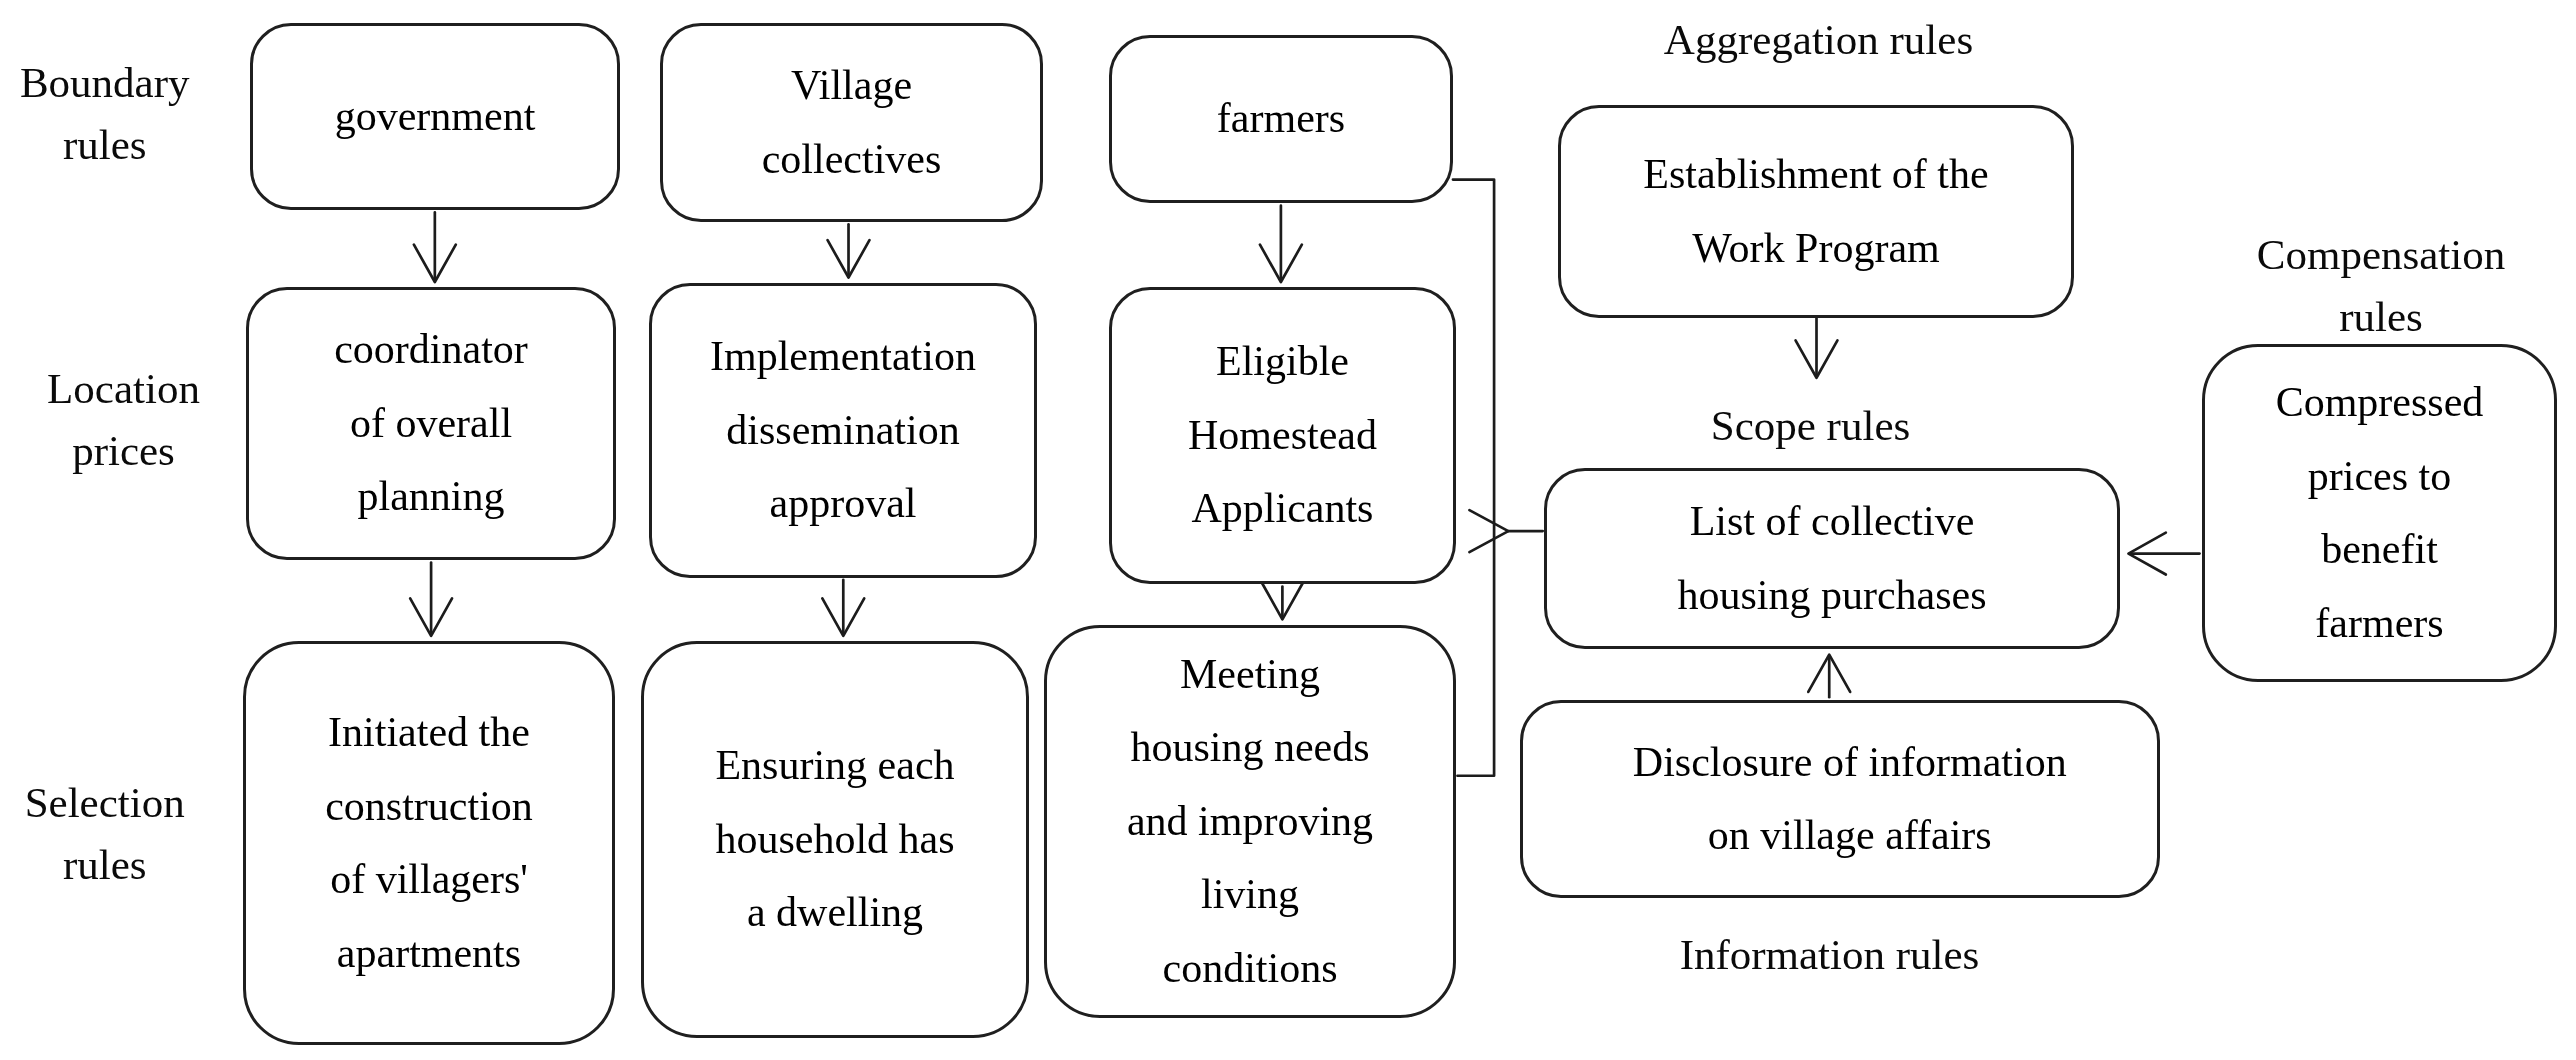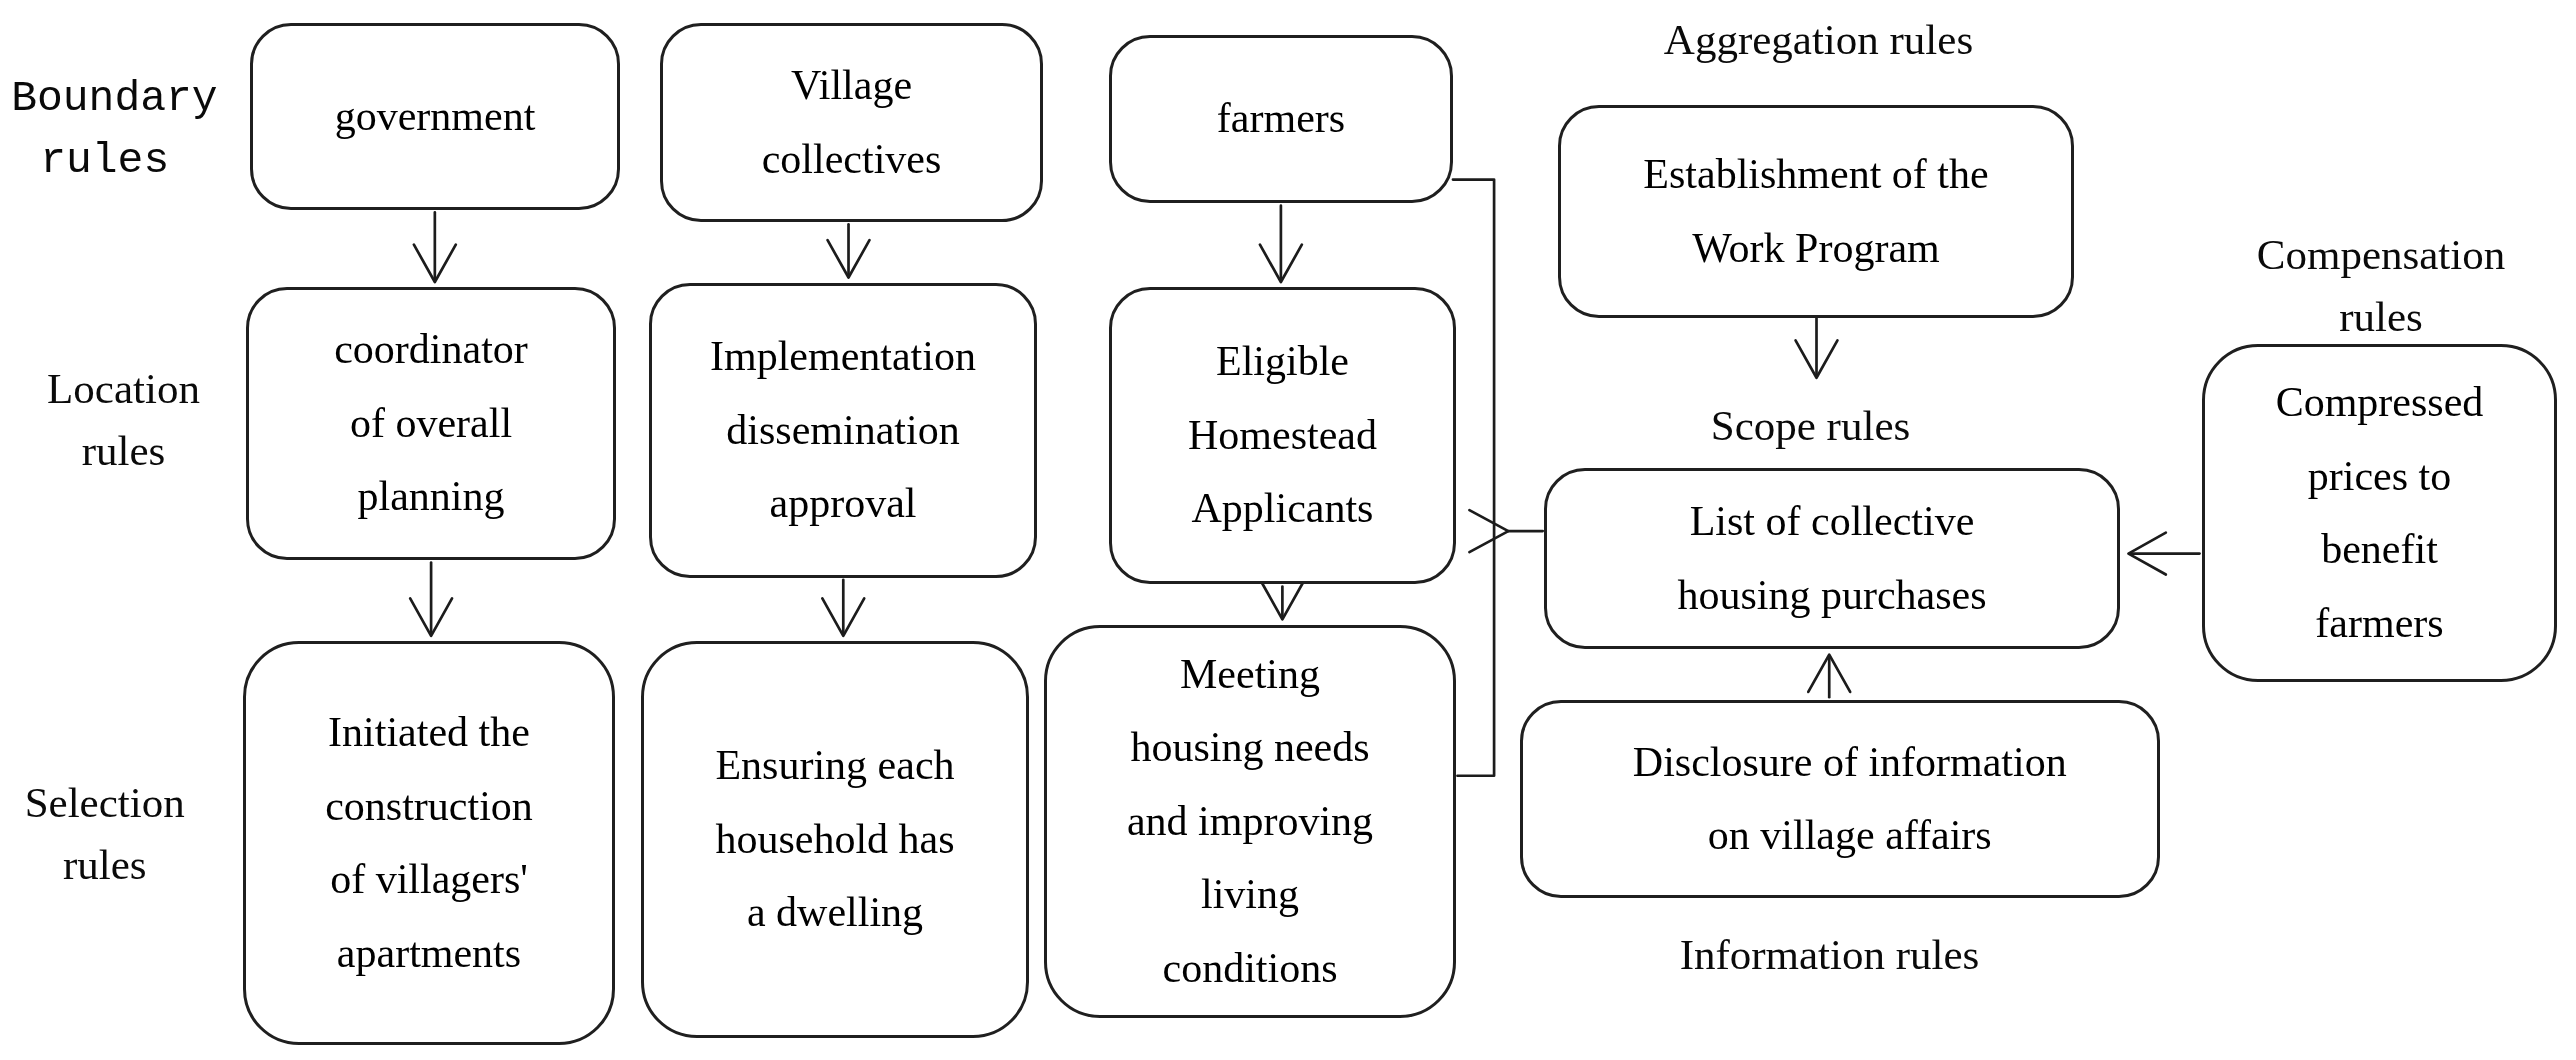--- a/index.html
+++ b/index.html
@@ -112,25 +112,25 @@
       <path d="M2940,740 L2848,740"></path>
       <path d="M2895,712 L2845,740 L2895,768"></path>
     </g>
 
     <g>
       <path d="M2445,932 L2445,878"></path>
       <path d="M2417,925 L2445,875 L2473,925"></path>
     </g>
   </svg>
 
-  <div class="rule-label" style="left:11.2px; top:68px; width:187px;font-family:Liberation Mono, monospace;">Boundary
+  <div class="rule-label" style="left:11.2px; top:52px; width:187px;">Boundary
 rules</div>
 
   <div class="rule-label" style="left:30px; top:358px; width:187px;">Location
-rules</div>
+prices</div>
 
   <div class="rule-label" style="left:11.2px; top:772px; width:187px;">Selection
 rules</div>
 
   <div class="rule-label" style="left:1624px; top:9px; width:389px;">Aggregation rules</div>
 
   <div class="rule-label" style="left:1616px; top:395px; width:389px;">Scope rules</div>
 
   <div class="rule-label" style="left:2209px; top:224px; width:344px;">Compensation
 rules</div>

